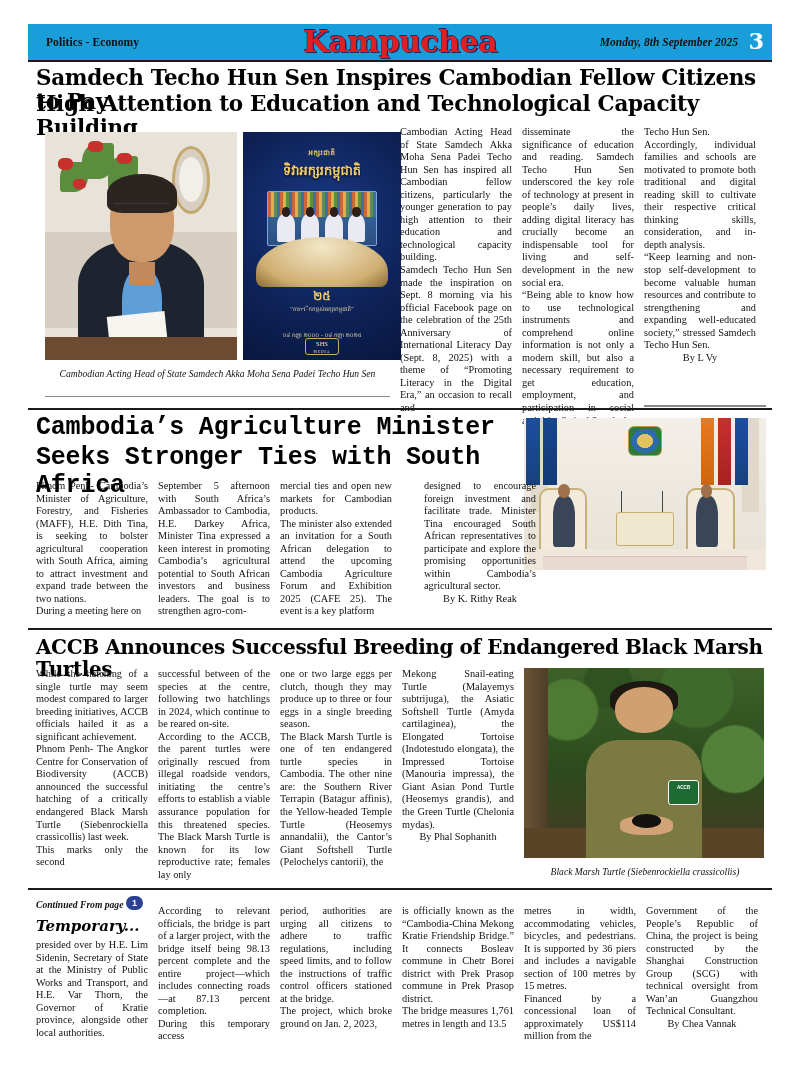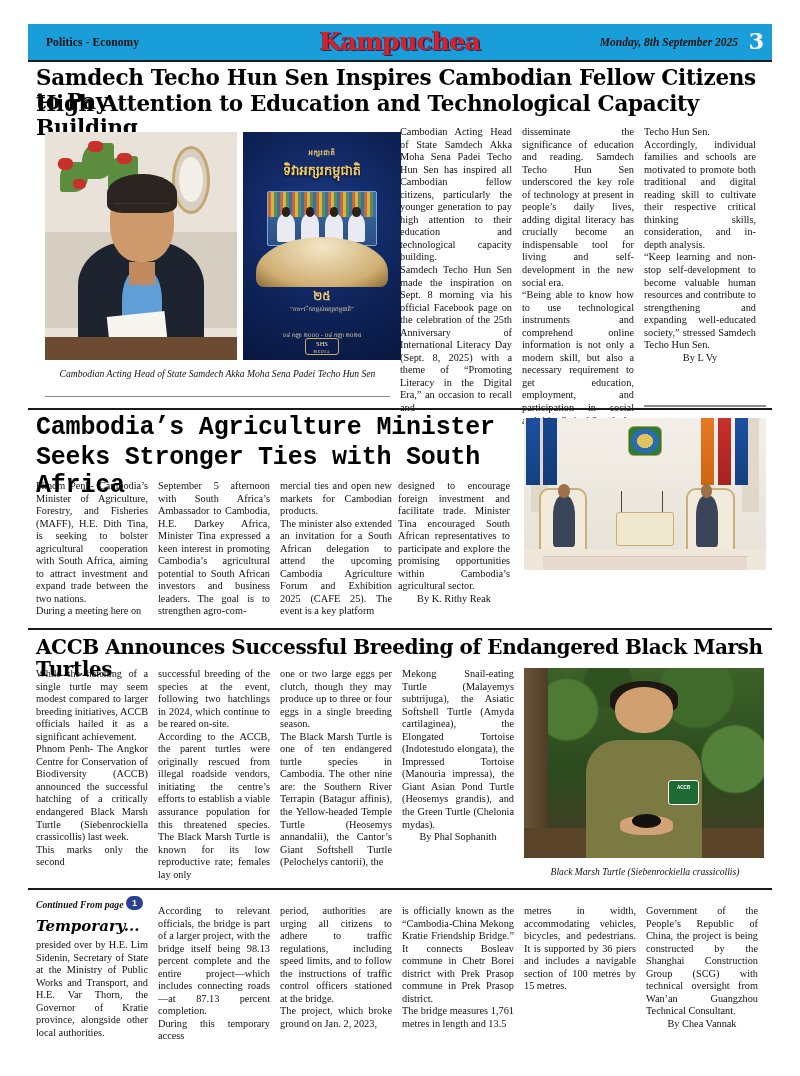--- a/index.html
+++ b/index.html
@@ -30,21 +30,21 @@
     position: absolute; left: 18px; top: 50%; transform: translateY(-50%);
     font-family: "Liberation Serif", serif;
     font-size: 11.5px; font-weight: bold; color: #111;
     letter-spacing: .1px;
   }
   .mast-title {
     position: absolute; left: 50%; top: 50%;
     transform: translate(-50%, -52%);
     font-family: "DejaVu Serif", serif;
     font-weight: bold;
-    font-size: 25px;
+    font-size: 30px;
     color: #e02020;
     text-shadow: 1.4px 1.4px 0 #1c2c6b, -0.4px -0.4px 0 #1c2c6b;
     letter-spacing: -0.5px;
     white-space: nowrap;
   }
   .mast-date {
     position: absolute; right: 34px; top: 50%; transform: translateY(-50%);
     font-size: 11.5px; font-style: italic; font-weight: bold; color: #111;
     white-space: nowrap;
   }
@@ -363,21 +363,21 @@
     <p>Phnom Penh- Cambodia’s Minister of Agriculture, Forestry, and Fisheries (MAFF), H.E. Dith Tina, is seeking to bolster agricultural cooperation with South Africa, aiming to attract investment and expand trade between the two nations.</p>
     <p>During a meeting here on</p>
   </div>
   <div class="col" style="left:158px; top:480px; width:112px;">
     <p>September 5 afternoon with South Africa’s Ambassador to Cambodia, H.E. Darkey Africa, Minister Tina expressed a keen interest in promoting Cambodia’s agricultural potential to South African investors and business leaders. The goal is to strengthen agro-com-</p>
   </div>
   <div class="col" style="left:280px; top:480px; width:112px;">
     <p>mercial ties and open new markets for Cambodian products.</p>
     <p>The minister also extended an invitation for a South African delegation to attend the upcoming Cambodia Agriculture Forum and Exhibition 2025 (CAFE 25). The event is a key platform</p>
   </div>
-  <div class="col" style="left:398px; top:480px; width:112px;">
+  <div class="col" style="left:424px; top:480px; width:112px;">
     <p>designed to encourage foreign investment and facilitate trade. Minister Tina encouraged South African representatives to participate and explore the promising opportunities within Cambodia’s agricultural sector.</p>
     <p class="byline">By K. Rithy Reak</p>
   </div>
 
   <div class="hrule rule-black" style="left:28px; top:628px; width:744px; height:2px;"></div>
 
   <div class="headline h3" style="left:36px; top:636px; width:740px;">ACCB Announces Successful Breeding of Endangered Black Marsh Turtles</div>
 
   <div class="photo p4" style="left:524px; top:668px; width:240px; height:190px;">
     <div class="jungle"></div>
@@ -392,21 +392,21 @@
     <div class="turtle"></div>
     <div class="badge">ACCB</div>
   </div>
 
   <div class="col" style="left:36px; top:668px; width:112px;">
     <p>While the hatching of a single turtle may seem modest compared to larger breeding initiatives, ACCB officials hailed it as a significant achievement.</p>
     <p>Phnom Penh- The Angkor Centre for Conservation of Biodiversity (ACCB) announced the successful hatching of a critically endangered Black Marsh Turtle (Siebenrockiella crassicollis) last week.</p>
     <p>This marks only the second</p>
   </div>
   <div class="col" style="left:158px; top:668px; width:112px;">
-    <p>successful breeding of the species at the event, following two hatchlings in 2024, which continue to be reared on-site.</p>
+    <p>successful between of the species at the centre, following two hatchlings in 2024, which continue to be reared on-site.</p>
     <p>According to the ACCB, the parent turtles were originally rescued from illegal roadside vendors, initiating the centre’s efforts to establish a viable assurance population for this threatened species. The Black Marsh Turtle is known for its low reproductive rate; females lay only</p>
   </div>
   <div class="col" style="left:280px; top:668px; width:112px;">
     <p>one or two large eggs per clutch, though they may produce up to three or four eggs in a single breeding season.</p>
     <p>The Black Marsh Turtle is one of ten endangered turtle species in Cambodia. The other nine are: the Southern River Terrapin (Batagur affinis), the Yellow-headed Temple Turtle (Heosemys annandalii), the Cantor’s Giant Softshell Turtle (Pelochelys cantorii), the</p>
   </div>
   <div class="col" style="left:402px; top:668px; width:112px;">
     <p>Mekong Snail-eating Turtle (Malayemys subtrijuga), the Asiatic Softshell Turtle (Amyda cartilaginea), the Elongated Tortoise (Indotestudo elongata), the Impressed Tortoise (Manouria impressa), the Giant Asian Pond Turtle (Heosemys grandis), and the Green Turtle (Chelonia mydas).</p>
     <p class="byline">By Phal Sophanith</p>
   </div>
@@ -431,19 +431,20 @@
   <div class="col" style="left:280px; top:905px; width:112px;">
     <p>period, authorities are urging all citizens to adhere to traffic regulations, including speed limits, and to follow the instructions of traffic control officers stationed at the bridge.</p>
     <p>The project, which broke ground on Jan. 2, 2023,</p>
   </div>
   <div class="col" style="left:402px; top:905px; width:112px;">
     <p>is officially known as the “Cambodia-China Mekong Kratie Friendship Bridge.” It connects Bosleav commune in Chetr Borei district with Prek Prasop commune in Prek Prasop district.</p>
     <p>The bridge measures 1,761 metres in length and 13.5</p>
   </div>
   <div class="col" style="left:524px; top:905px; width:112px;">
     <p>metres in width, accommodating vehicles, bicycles, and pedestrians. It is supported by 36 piers and includes a navigable section of 100 metres by 15 metres.</p>
+    <p>Financed by a concessional loan of approximately US$114 million from the</p>
   </div>
   <div class="col" style="left:646px; top:905px; width:112px;">
     <p>Government of the People’s Republic of China, the project is being constructed by the Shanghai Construction Group (SCG) with technical oversight from Wan’an Guangzhou Technical Consultant.</p>
     <p class="byline">By Chea Vannak</p>
   </div>
 
 </div>
 
 </body></html>

